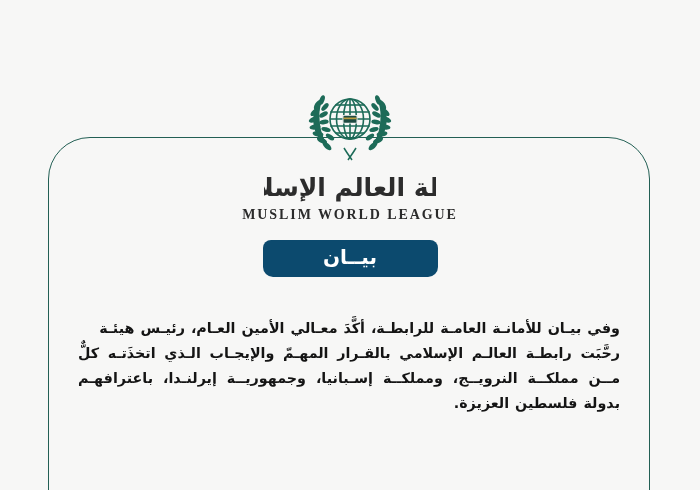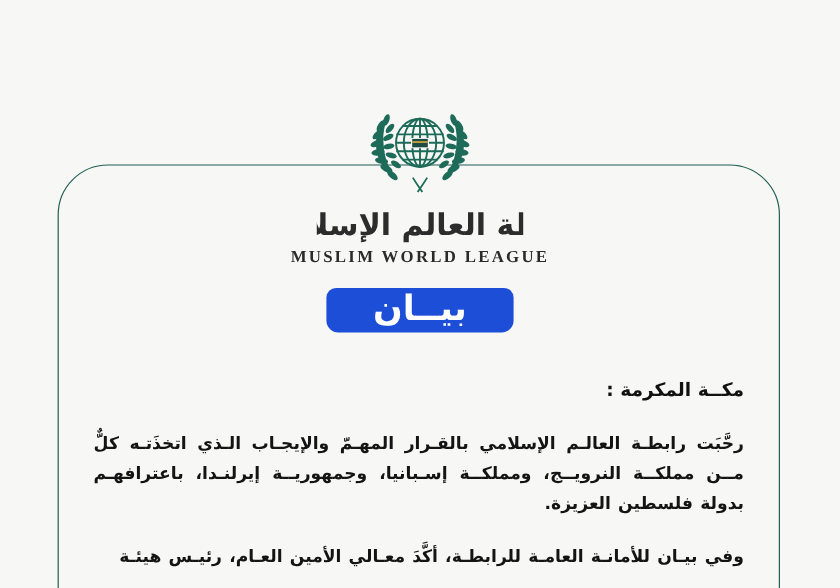--- a/index.html
+++ b/index.html
@@ -72,30 +72,30 @@
   
   .banner-wrap {
     position: absolute;
     left: 0;
     right: 0;
     top: 240px;
     display: flex;
     justify-content: center;
   }
   .banner {
-    background: #1d4ed8;
+    background: #0c4a6e;
     color: #ffffff;
-    width: 156px;
+    width: 175px;
     height: 37px;
     border-radius: 8px 8px 10px 10px;
     display: flex;
     align-items: center;
     justify-content: center;
     font-family: "DejaVu Sans", "Liberation Sans", sans-serif;
-    font-size: 29px;
+    font-size: 20px;
     font-weight: 700;
     letter-spacing: 1px;
     line-height: 1;
     box-sizing: border-box;
     padding-bottom: 3px;
   }
 
   
   .content {
     position: absolute;
@@ -212,20 +212,19 @@
     </div>
 
     <div class="wordmark-en">MUSLIM WORLD LEAGUE</div>
   </div>
 
   <div class="banner-wrap">
     <div class="banner">بيــان</div>
   </div>
 
   <div class="content">
-    <div class="dateline">مكــة المكرمة :</div>
+
+    <p class="para last">وفي بيـان للأمانـة العامـة للرابطـة، أكَّدَ معـالي الأمين العـام، رئيـس هيئـة</p>
 
     <p class="para">رحَّبَت رابطـة العالـم الإسلامي بالقـرار المهـمّ والإيجـاب الـذي اتخذَتـه كلٌّ مــن مملكــة النرويــج، ومملكــة إسـبانيا، وجمهوريــة إيرلنـدا، باعترافهـم بدولة فلسطين العزيزة.</p>
-
-    <p class="para last">وفي بيـان للأمانـة العامـة للرابطـة، أكَّدَ معـالي الأمين العـام، رئيـس هيئـة</p>
   </div>
 
 </div>
 
 </body></html>

